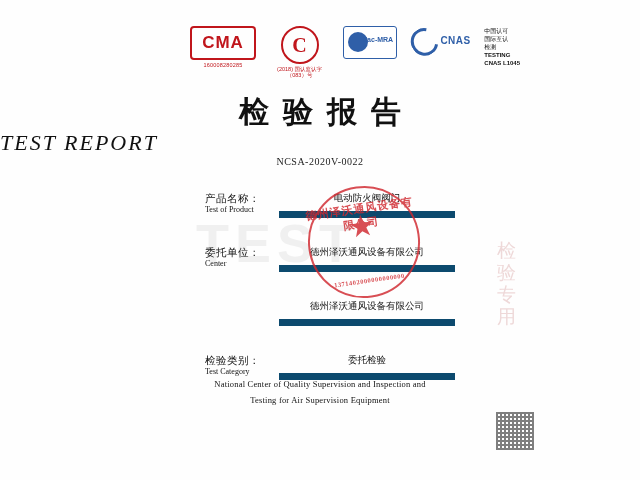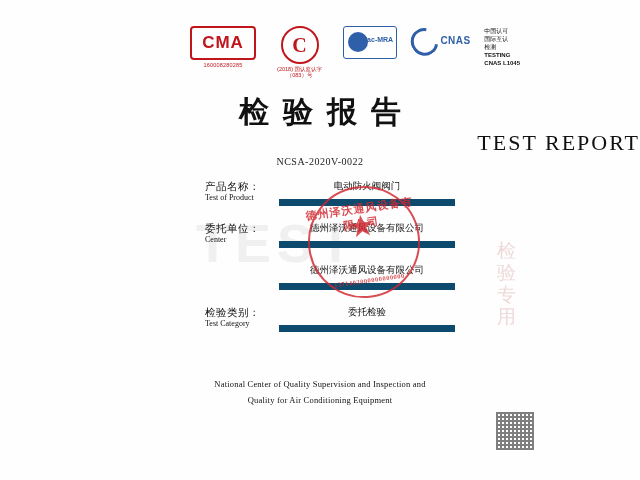--- a/index.html
+++ b/index.html
@@ -158,25 +158,26 @@
     font-size: 30px;
     font-weight: bold;
     letter-spacing: 14px;
     text-indent: 14px;
     color: #111;
   }
   .title-en {
     position: absolute;
     top: 130px;
     left: 0; right: 0;
-    text-align: right;
+    text-align: left;
     font-family: "Liberation Serif", serif;
     font-size: 22px;
     letter-spacing: 2px;
     color: #111;
+    font-style: italic;
   }
   .report-no {
     position: absolute;
     top: 156px;
     left: 0; right: 0;
     text-align: center;
     font-family: "Liberation Serif", serif;
     font-size: 10px;
     letter-spacing: .5px;
     color: #222;
@@ -185,20 +186,21 @@
   
   .fields {
     position: absolute;
     top: 180px;
     left: 205px;
     width: 250px;
   }
   .field-row {
     position: relative;
     height: 42px;
+    margin-top: 12px;
   }
   .field-label {
     position: absolute;
     left: 0;
     top: 0;
     width: 72px;
     line-height: 1.25;
   }
   .label-cn {
     font-family: "Liberation Serif", serif;
@@ -422,19 +424,19 @@
     <div class="seal-top">德州泽沃通风设备有限公司</div>
     <div class="star">
         <span>★</span>
       </div>
     <div class="seal-bottom">1371402000000000000</div>
   </div>
 
   <div class="footer">
     <div class="footer-en">
       <div>National Center of Quality Supervision and Inspection and</div>
-      <div>Quality for Air Conditioning Equipment</div>
+      <div>Testing for Air Supervision Equipment</div>
     </div>
   </div>
 
   <div class="qr"></div>
 
 </div>
 
 </body></html>

